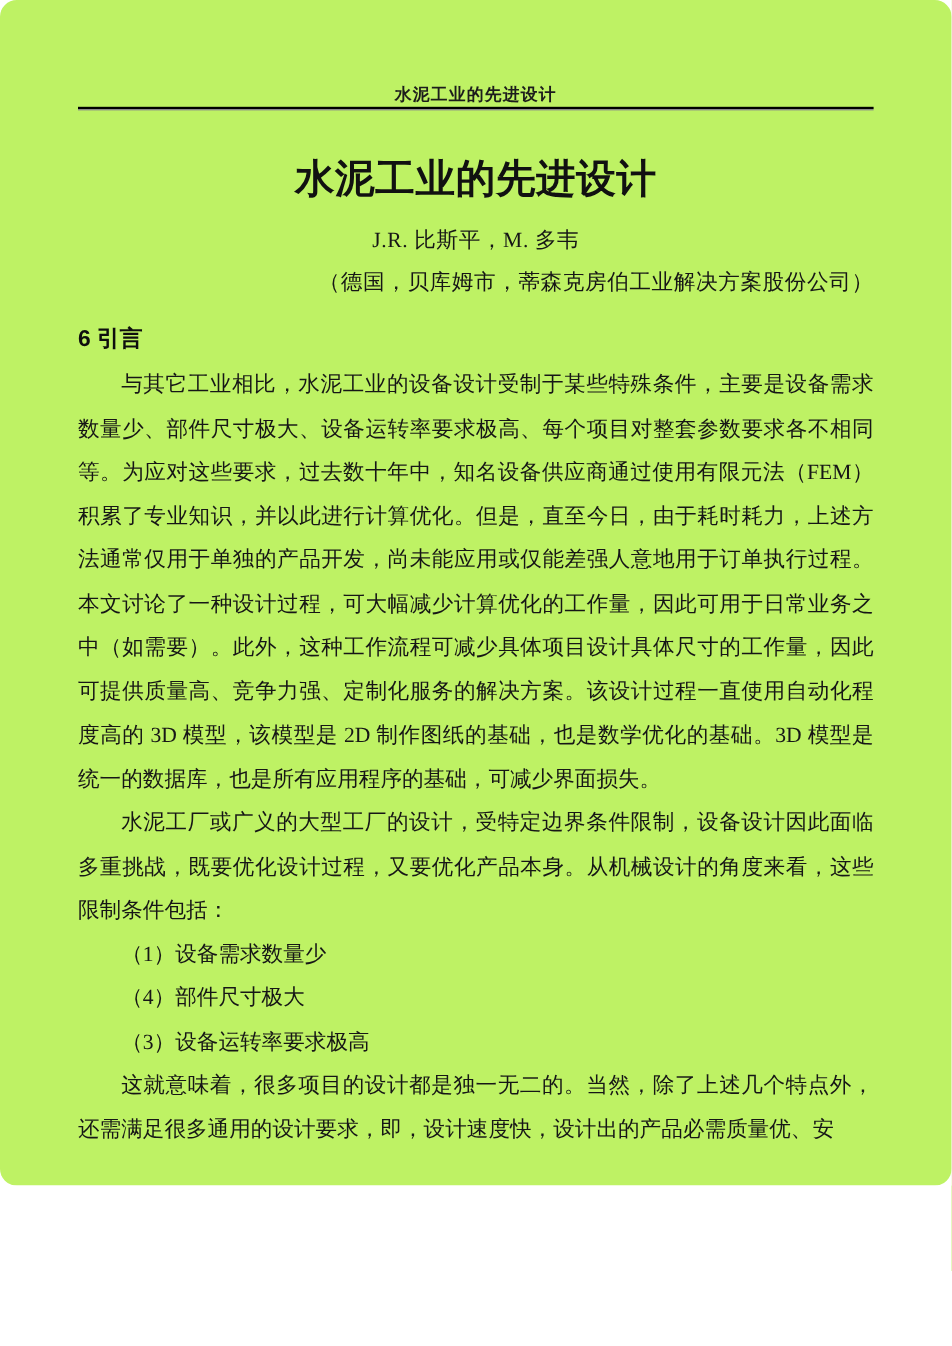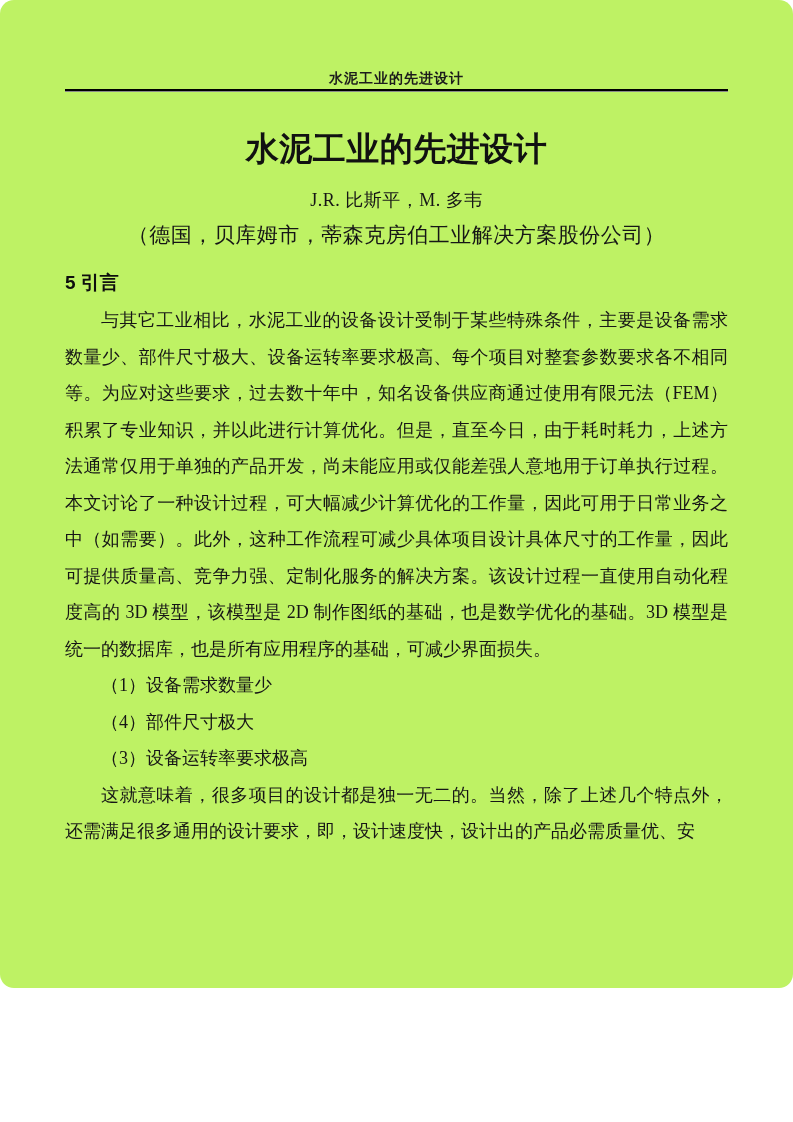--- a/index.html
+++ b/index.html
@@ -56,22 +56,22 @@
   }
   .authors {
     margin: 19px 0 0 0;
     text-align: center;
     font-size: 18px;
     line-height: 22px;
     letter-spacing: 0.5px;
   }
   .affiliation {
     margin: 11px 0 0 0;
-    text-align: center;
-    font-size: 21px;
+    text-align: right;
+    font-size: 18px;
     line-height: 26px;
     letter-spacing: 0.5px;
   }
   .sec-heading {
     margin: 23px 0 0 0;
     font-family: "Liberation Sans", "DejaVu Sans", sans-serif;
     font-weight: 700;
     font-size: 19px;
     line-height: 24px;
     color: #0e0e0e;
@@ -138,24 +138,25 @@
   <div class="head-rule"></div>
 
   <div class="content">
 
     <h1 class="article-title">水泥工业的先进设计</h1>
 
     <div class="authors">J.R. 比斯平，M. 多韦</div>
 
     <div class="affiliation">（德国，贝库姆市，蒂森克房伯工业解决方案股份公司）</div>
 
-    <h2 class="sec-heading">5 引言</h2>
+    <h2 class="sec-heading">6 引言</h2>
 
     <p class="para first-after-heading">与其它工业相比，水泥工业的设备设计受制于某些特殊条件，主要是设备需求数量少、部件尺寸极大、设备运转率要求极高、每个项目对整套参数要求各不相同等。为应对这些要求，过去数十年中，知名设备供应商通过使用有限元法（FEM）积累了专业知识，并以此进行计算优化。但是，直至今日，由于耗时耗力，上述方法通常仅用于单独的产品开发，尚未能应用或仅能差强人意地用于订单执行过程。本文讨论了一种设计过程，可大幅减少计算优化的工作量，因此可用于日常业务之中（如需要）。此外，这种工作流程可减少具体项目设计具体尺寸的工作量，因此可提供质量高、竞争力强、定制化服务的解决方案。该设计过程一直使用自动化程度高的 3D 模型，该模型是 2D 制作图纸的基础，也是数学优化的基础。3D 模型是统一的数据库，也是所有应用程序的基础，可减少界面损失。</p>
 
+    <p class="para">水泥工厂或广义的大型工厂的设计，受特定边界条件限制，设备设计因此面临多重挑战，既要优化设计过程，又要优化产品本身。从机械设计的角度来看，这些限制条件包括：</p>
 
     <ul class="num-list">
       <li>（1）设备需求数量少</li>
       <li>（4）部件尺寸极大</li>
       <li>（3）设备运转率要求极高</li>
     </ul>
 
 
     <p class="para">这就意味着，很多项目的设计都是独一无二的。当然，除了上述几个特点外，还需满足很多通用的设计要求，即，设计速度快，设计出的产品必需质量优、安</p>
 

